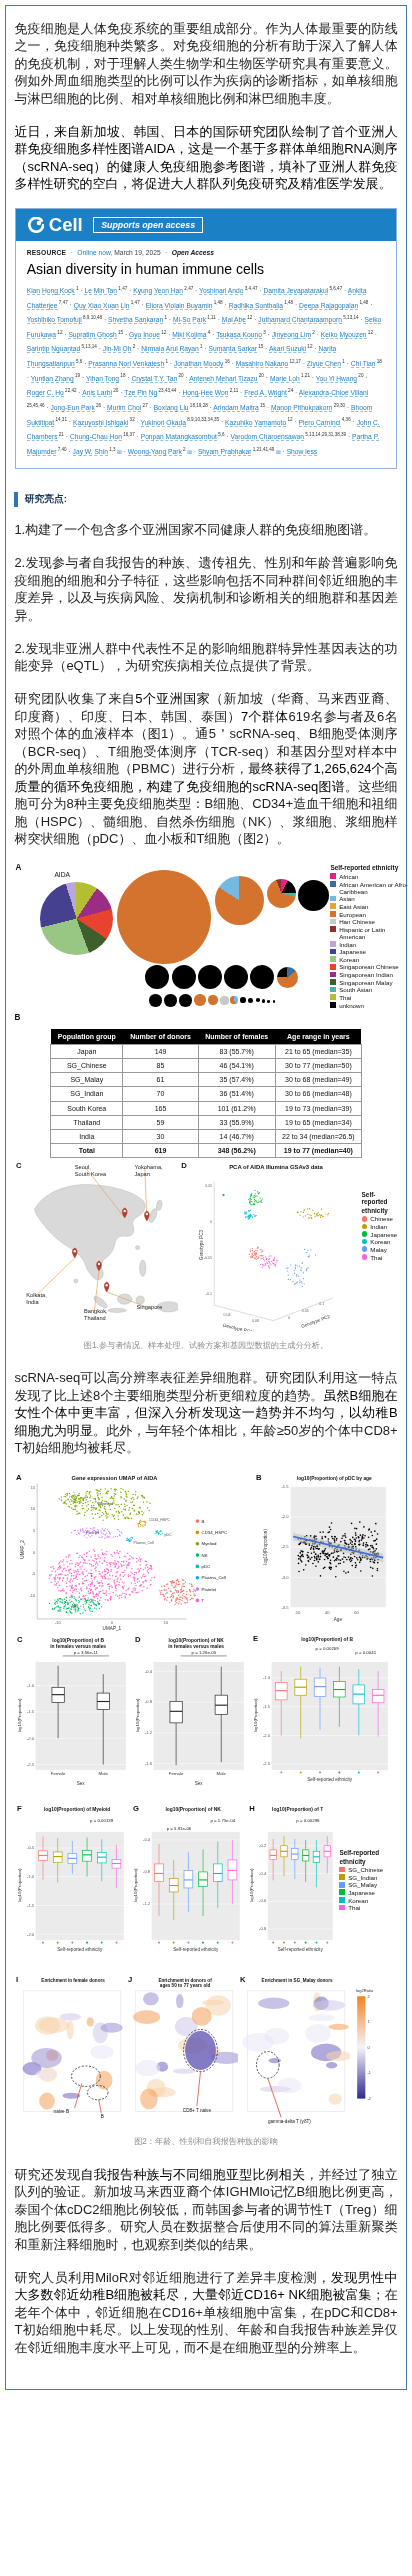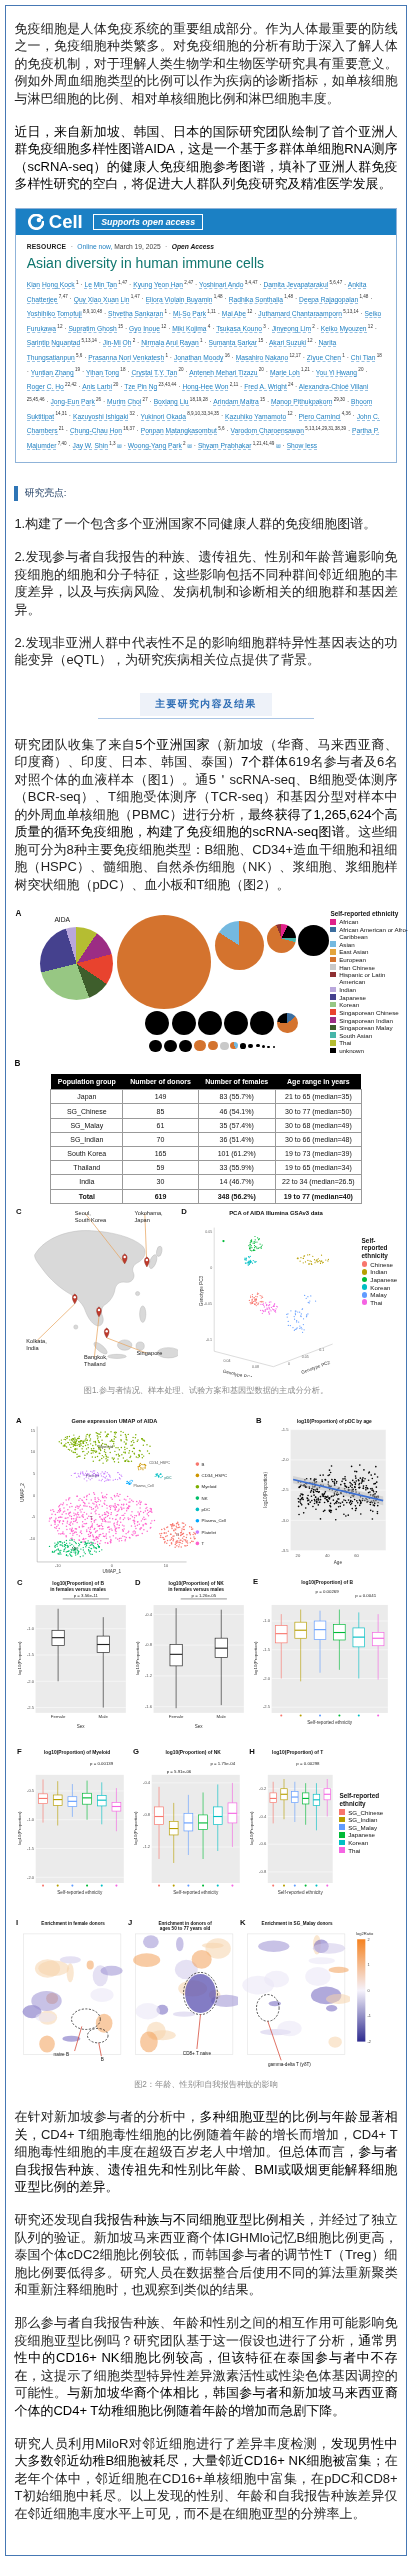--- a/index.html
+++ b/index.html
@@ -1,39 +1,39 @@
 <!DOCTYPE html>
 <html style="font-size:8.2px"><head>
 <meta charset="utf-8">
 <style>
   html,body{margin:0;padding:0;background:#fff;}
   body{width:412px;font-family:"Liberation Sans","DejaVu Sans",sans-serif;color:#1a1a1a;}
   .page{margin:5.2px;border:1px solid #4678b4;padding:13.4px 8.2px 17.5px;}
   .para{font-size:13px;line-height:17.5px;text-align:justify;margin:0 0 15.5px;color:#222;}
   .para .b,.b{font-weight:400;color:#000;}
   .card{border:0.5px solid #8fb3d9;margin:2.1px 1px 17.5px;}
-  .card-banner{background:#1b80c4;height:26px;display:flex;align-items:center;gap:10.3px;padding:0 11.3px;}
+  .card-banner{background:#1b80c4;height:32px;display:flex;align-items:center;gap:10.3px;padding:0 11.3px;}
   .cell-logo{display:flex;align-items:center;gap:4.6px;color:#fff;font-size:18.5px;font-weight:700;cursor:pointer;}
   .logo-mark{width:16.5px;height:16.5px;}
   .badge{border:1px solid #fff;color:#fff;font-size:8.8px;font-style:italic;padding:2.1px 7.2px;font-weight:600;}
   .card-body{padding:7.2px 10.3px 8.2px;}
   .meta{font-size:6.7px;color:#444;margin:1px 0 5.2px;}
   .meta .rtype{font-weight:700;color:#1a1a1a;letter-spacing:0.2px;}
   .meta .dot{color:#888;margin:0 2.6px;}
   .meta .online{color:#1d7fc1;cursor:pointer;}
   .meta .oa{font-weight:700;font-style:italic;color:#111;}
-  .paper-title{font-size:14px;color:#0f766e;margin:3.1px 0 6.2px;font-weight:400;}
+  .paper-title{font-size:14px;color:#000000;margin:3.1px 0 6.2px;font-weight:400;}
   .authors{font-size:6.7px;line-height:2.15;color:#1d7fc1;}
   .author{border-bottom:0.5px dashed #96c0e2;cursor:pointer;}
   .authors sup{color:#333;font-size:4.6px;}
   .authors .sep{color:#777;}
   .authors .mail{font-size:5.7px;margin-left:1.5px;cursor:pointer;}
   .hl-head{display:flex;align-items:center;gap:6.7px;margin:23px 0 14.4px;}
   .hl-bar{width:3.6px;height:15.5px;background:#2e75b6;}
-  .hl-title{font-size:9.8px;font-weight:400;color:#17365d;}
+  .hl-title{font-size:9.8px;font-weight:700;color:#17365d;}
   .sec-head{text-align:center;margin:24px 0 16.5px;}
   .sec-box{display:inline-block;background:#eef2f9;color:#2e6db4;font-size:9.8px;font-weight:700;padding:5.2px 15.5px;letter-spacing:1.5px;}
   .sec-line{height:1px;background:#a9c4e4;margin:2.1px auto 0;}
   .figure{margin:2.1px 0;}
   .figcap{text-align:center;color:#8c8c8c;font-size:8.2px;margin:8.2px 0 18.5px;}
   .fig-table{border-collapse:collapse;margin:6.2px auto 2.1px;font-size:7px;}
   .fig-table th{background:#000;color:#fff;padding:4.1px 7.2px;font-size:7px;}
   .fig-table td{border:0.5px solid #999;padding:3.1px 6.2px;text-align:center;color:#111;}
   .fig-table tr.total td{font-weight:700;}
   .f1a{position:relative;height:150px;}
@@ -82,24 +82,20 @@
   </div>
 
   <div class="hl-head">
     <div class="hl-bar"></div>
     <div class="hl-title">研究亮点:</div>
   </div>
   <p class="para">1.构建了一个包含多个亚洲国家不同健康人群的免疫细胞图谱。</p>
   <p class="para">2.发现参与者自我报告的种族、遗传祖先、性别和年龄普遍影响免疫细胞的细胞和分子特征，这些影响包括不同种群间邻近细胞的丰度差异，以及与疾病风险、发病机制和诊断相关的细胞群和基因差异。</p>
   <p class="para">2.发现非亚洲人群中代表性不足的影响细胞群特异性基因表达的功能变异（eQTL），为研究疾病相关位点提供了背景。</p>
 
-  <div class="sec-head">
-    <span class="sec-box">主要研究内容及结果</span>
-    <div class="sec-line" style="width:216px"></div>
-  </div>
 
   <p class="para"><span>研究团队收集了来自</span><span class="b">5个亚洲国家</span><span>（新加坡（华裔、马来西亚裔、印度裔）、印度、日本、韩国、泰国）</span><span class="b">7个群体</span><span>619名参与者及6名对照个体的血液样本（图1）。通5＇scRNA-seq、B细胞受体测序（BCR-seq）、T细胞受体测序（TCR-seq）和基因分型对样本中的外周血单核细胞（PBMC）进行分析，</span><span class="b">最终获得了1,265,624个高质量的循环免疫细胞，构建了免疫细胞的scRNA-seq图谱。</span><span>这些细胞可分为8种主要免疫细胞类型：B细胞、CD34+造血干细胞和祖细胞（HSPC）、髓细胞、自然杀伤细胞（NK）、浆细胞、浆细胞样树突状细胞（pDC）、血小板和T细胞（图2）。</span></p>
 
   <div class="figure" id="fig1" style="position: relative;">
       <div class="f1a">
         <span class="panel-letter pl-abs">A</span>
         <div class="pie" style="left: 26px; top: 18.5px; width: 73px; height: 73px; background: conic-gradient(rgb(181, 189, 50) 0deg, rgb(181, 189, 50) 34.2deg, rgb(156, 45, 132) 34.2deg, rgb(156, 45, 132) 74.88deg, rgb(232, 67, 46) 74.88deg, rgb(232, 67, 46) 124.2deg, rgb(62, 94, 44) 124.2deg, rgb(62, 94, 44) 159.84deg, rgb(151, 199, 131) 159.84deg, rgb(151, 199, 131) 255.96deg, rgb(69, 65, 142) 255.96deg, rgb(69, 65, 142) 342.72deg, rgb(185, 167, 220) 342.72deg, rgb(185, 167, 220) 360deg);"></div>
         <div class="pie-label" style="left: 40px; top: 7.2px;">AIDA</div>
         <div class="pie" style="left: 103px; top: 6.2px; width: 94px; height: 94px; background: rgb(212, 115, 46);"></div>
         <div class="pie" style="left: 201px; top: 12.4px; width: 49px; height: 49px; background: conic-gradient(rgb(212, 115, 46) 0deg, rgb(212, 115, 46) 302.4deg, rgb(116, 185, 224) 302.4deg, rgb(116, 185, 224) 360deg);"></div>
@@ -627,20 +623,21 @@
             <div class="leg-item">
               <span class="leg-sw" style="background: rgb(245, 100, 227); border-radius: 50%;"></span>
               <span>Thai</span>
             </div>
           </div>
         </div>
       </div>
     </div>
   <div class="figcap">图1.参与者情况、样本处理、试验方案和基因型数据的主成分分析。</div>
 
+  <p class="para"><span>scRNA-seq可以高分辨率表征差异细胞群。研究团队利用这一特点发现了比上述8个主要细胞类型分析更细粒度的趋势。</span><span class="b">虽然B细胞在女性个体中更丰富，但深入分析发现这一趋势并不均匀，以幼稚B细胞尤为明显。</span><span>此外，与年轻个体相比，年龄≥50岁的个体中CD8+ T初始细胞均被耗尽。</span></p>
 
   <div class="figure" id="fig2">
       <div class="frow">
         <svg width="238" height="161" viewBox="0 0 462 312">
           <text x="4" y="16" font-size="15" fill="#111" text-anchor="start" font-weight="bold">A</text>
           <text x="195" y="16" font-size="11" fill="#111" text-anchor="middle" font-weight="bold">Gene expression UMAP of AIDA</text>
           <g>
             <line x1="45" y1="22" x2="45" y2="285" stroke="#999"></line>
             <line x1="45" y1="285" x2="335" y2="285" stroke="#999"></line>
             <text x="41" y="32" font-size="7.5" fill="#555" text-anchor="end">15</text>
@@ -2678,19 +2675,17 @@
           <text x="34" y="46.5" font-size="7.5" fill="#444" text-anchor="start">2</text>
           <text x="34" y="96.5" font-size="7.5" fill="#444" text-anchor="start">1</text>
           <text x="34" y="146.5" font-size="7.5" fill="#444" text-anchor="start">0</text>
           <text x="34" y="196.5" font-size="7.5" fill="#444" text-anchor="start">-1</text>
           <text x="34" y="246.5" font-size="7.5" fill="#444" text-anchor="start">-2</text>
         </svg>
       </div>
     </div>
   <div class="figcap">图2：年龄、性别和自我报告种族的影响</div>
 
-  <p class="para"><span>在针对新加坡参与者的分析中，</span><span class="b">多种细胞亚型的比例与年龄显著相关</span><span>，CD4+ T细胞毒性细胞的比例随着年龄的增长而增加，CD4+ T细胞毒性细胞的丰度在超级百岁老人中增加。</span><span class="b">但总体而言，参与者自我报告种族、遗传祖先和性别比年龄、BMI或吸烟更能解释细胞亚型比例的差异。</span></p>
   <p class="para"><span>研究还发现</span><span class="b">自我报告种族与不同细胞亚型比例相关</span><span>，并经过了独立队列的验证。新加坡马来西亚裔个体IGHMlo记忆B细胞比例更高，泰国个体cDC2细胞比例较低，而韩国参与者的调节性T（Treg）细胞比例要低得多。研究人员在数据整合后使用不同的算法重新聚类和重新注释细胞时，也观察到类似的结果。</span></p>
-  <p class="para"><span>那么参与者自我报告种族、年龄和性别之间的相互作用可能影响免疫细胞亚型比例吗？研究团队基于这一假设也进行了分析，</span><span class="b">通常男性中的CD16+ NK细胞比例较高，但该特征在泰国参与者中不存在</span><span>，这提示了细胞类型特异性差异激素活性或性染色体基因调控的可能性。</span><span class="b">与新加坡华裔个体相比，韩国参与者和新加坡马来西亚裔个体的CD4+ T幼稚细胞比例随着年龄的增加而急剧下降。</span></p>
   <p class="para"><span>研究人员利用MiloR对邻近细胞进行了差异丰度检测，</span><span class="b">发现男性中大多数邻近幼稚B细胞被耗尽，大量邻近CD16+ NK细胞被富集</span><span>；在老年个体中，邻近细胞在CD16+单核细胞中富集，在pDC和CD8+ T初始细胞中耗尽。以上发现的性别、年龄和自我报告种族差异仅在邻近细胞丰度水平上可见，而不是在细胞亚型的分辨率上。</span></p>
 
 </div>
 
 
 </body></html>

